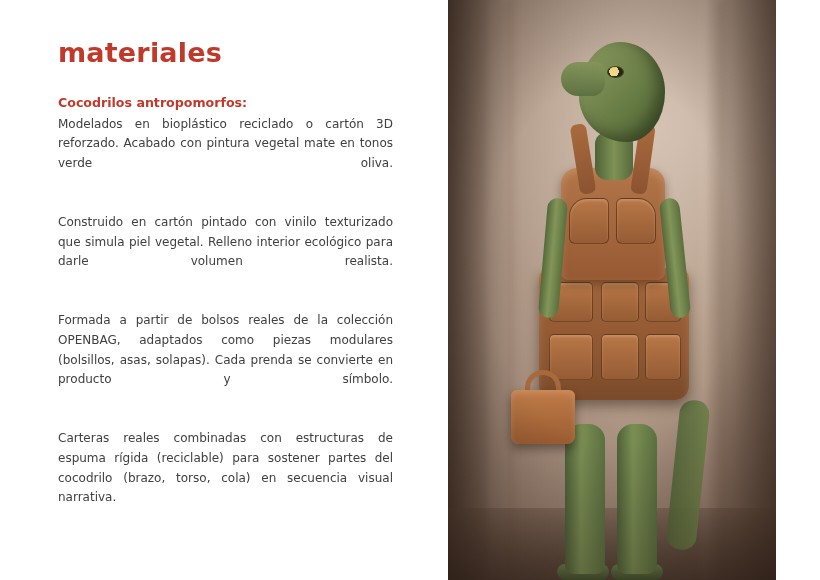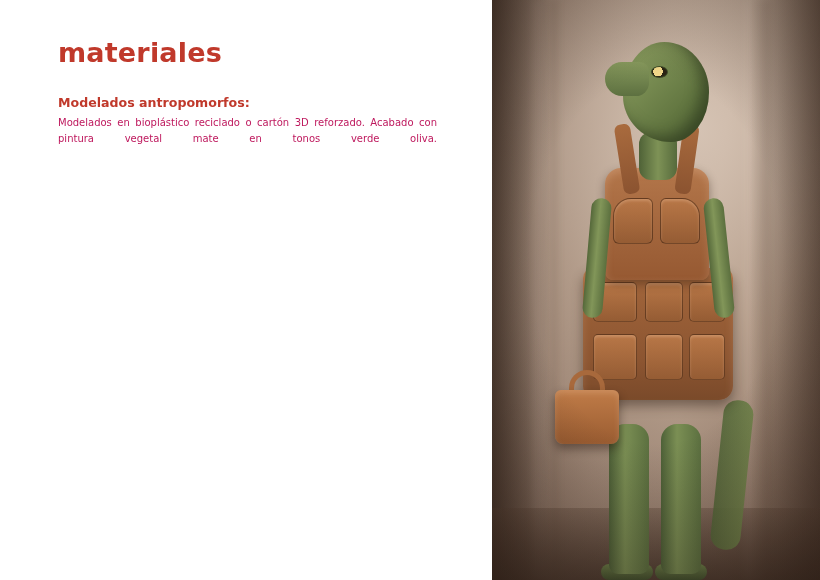--- a/index.html
+++ b/index.html
@@ -14,21 +14,21 @@
   }
   .page {
     position: relative;
     width: 820px;
     height: 580px;
     background: #ffffff;
     display: flex;
   }
   
   .left-col {
-    width: 492px;
+    width: 448px;
     height: 580px;
     position: relative;
     background: #ffffff;
     padding: 38px 55px 0 58px;
   }
   .title {
     color: #c0392b;
     font-size: 27px;
     font-weight: bold;
     letter-spacing: 0.2px;
@@ -39,22 +39,22 @@
   .block-head {
     color: #c0392b;
     font-size: 12.6px;
     font-weight: bold;
     line-height: 1.42;
     margin: 0 0 3px 0;
     text-align: justify;
     text-justify: inter-word;
   }
   .block-body {
-    color: #be185d;
-    font-size: 10px;
+    color: #404040;
+    font-size: 12px;
     line-height: 1.65;
     margin: 0;
     text-align: justify;
     text-justify: inter-word;
   }
   .block-body::after {
     content: "";
     display: inline-block;
     width: 100%;
   }
@@ -236,31 +236,34 @@
 </head>
 <body>
 
 <div class="page">
 
   <div class="left-col">
 
     <h1 class="title">materiales</h1>
 
     <div class="block">
-      <p class="block-head nostretch">Modelados antropomorfos:</p>
+      <p class="block-head nostretch">Cocodrilos antropomorfos:</p>
       <p class="block-body">Modelados en bioplástico reciclado o cartón 3D reforzado. Acabado con pintura vegetal mate en tonos verde oliva.</p>
     </div>
 
     <div class="block">
+      <p class="block-body">Construido en cartón pintado con vinilo texturizado que simula piel vegetal. Relleno interior ecológico para darle volumen realista.</p>
     </div>
 
     <div class="block">
+      <p class="block-body">Formada a partir de bolsos reales de la colección OPENBAG, adaptados como piezas modulares (bolsillos, asas, solapas). Cada prenda se convierte en producto y símbolo.</p>
     </div>
 
     <div class="block">
+      <p class="block-body">Carteras reales combinadas con estructuras de espuma rígida (reciclable) para sostener partes del cocodrilo (brazo, torso, cola) en secuencia visual narrativa.</p>
     </div>
 
   </div>
 
   <div class="right-col">
     <div class="backdrop"></div>
     <div class="fold" style="left:40px;"></div>
     <div class="fold" style="left:252px;"></div>
     <div class="wall-shadow"></div>
     <div class="wall-shadow-r"></div>

